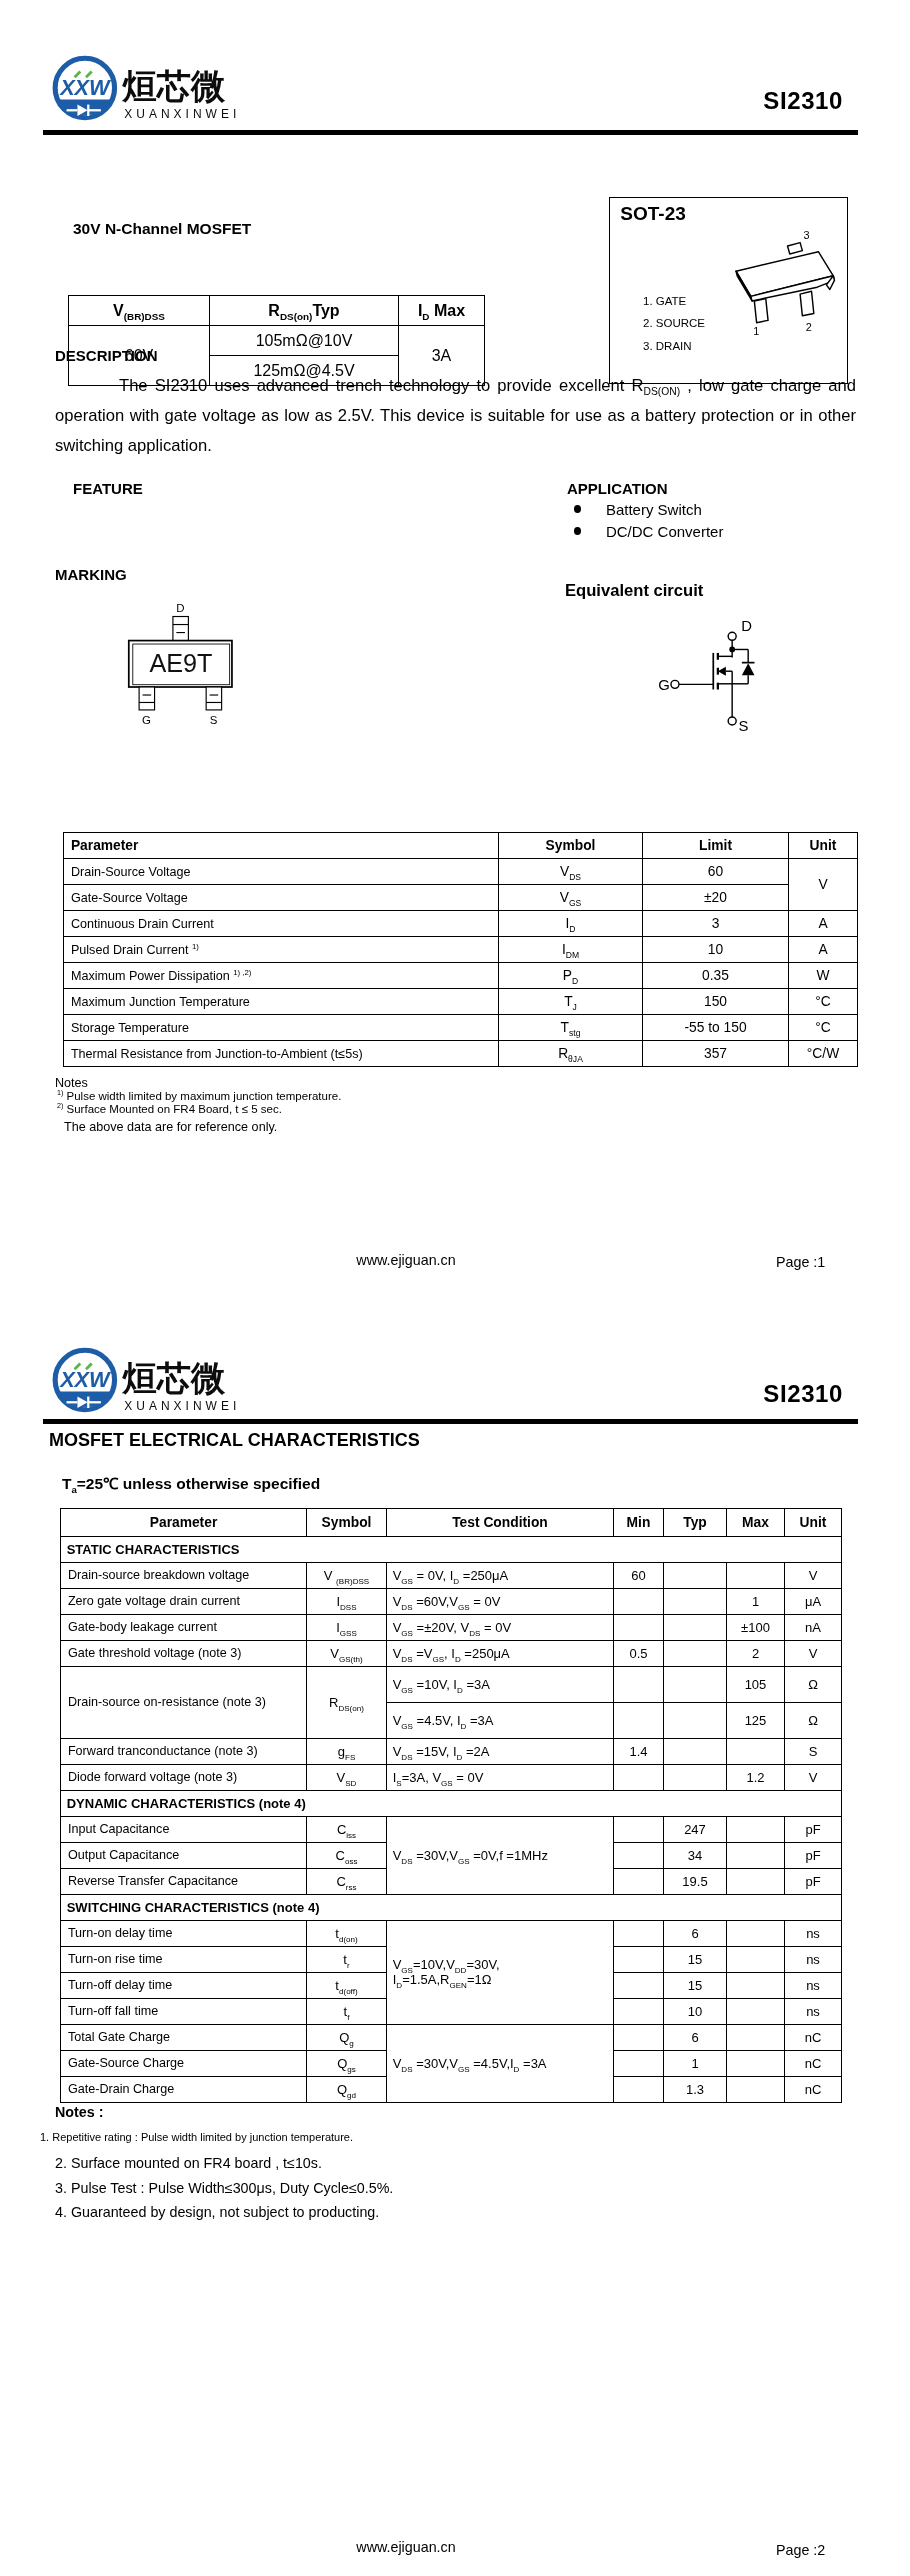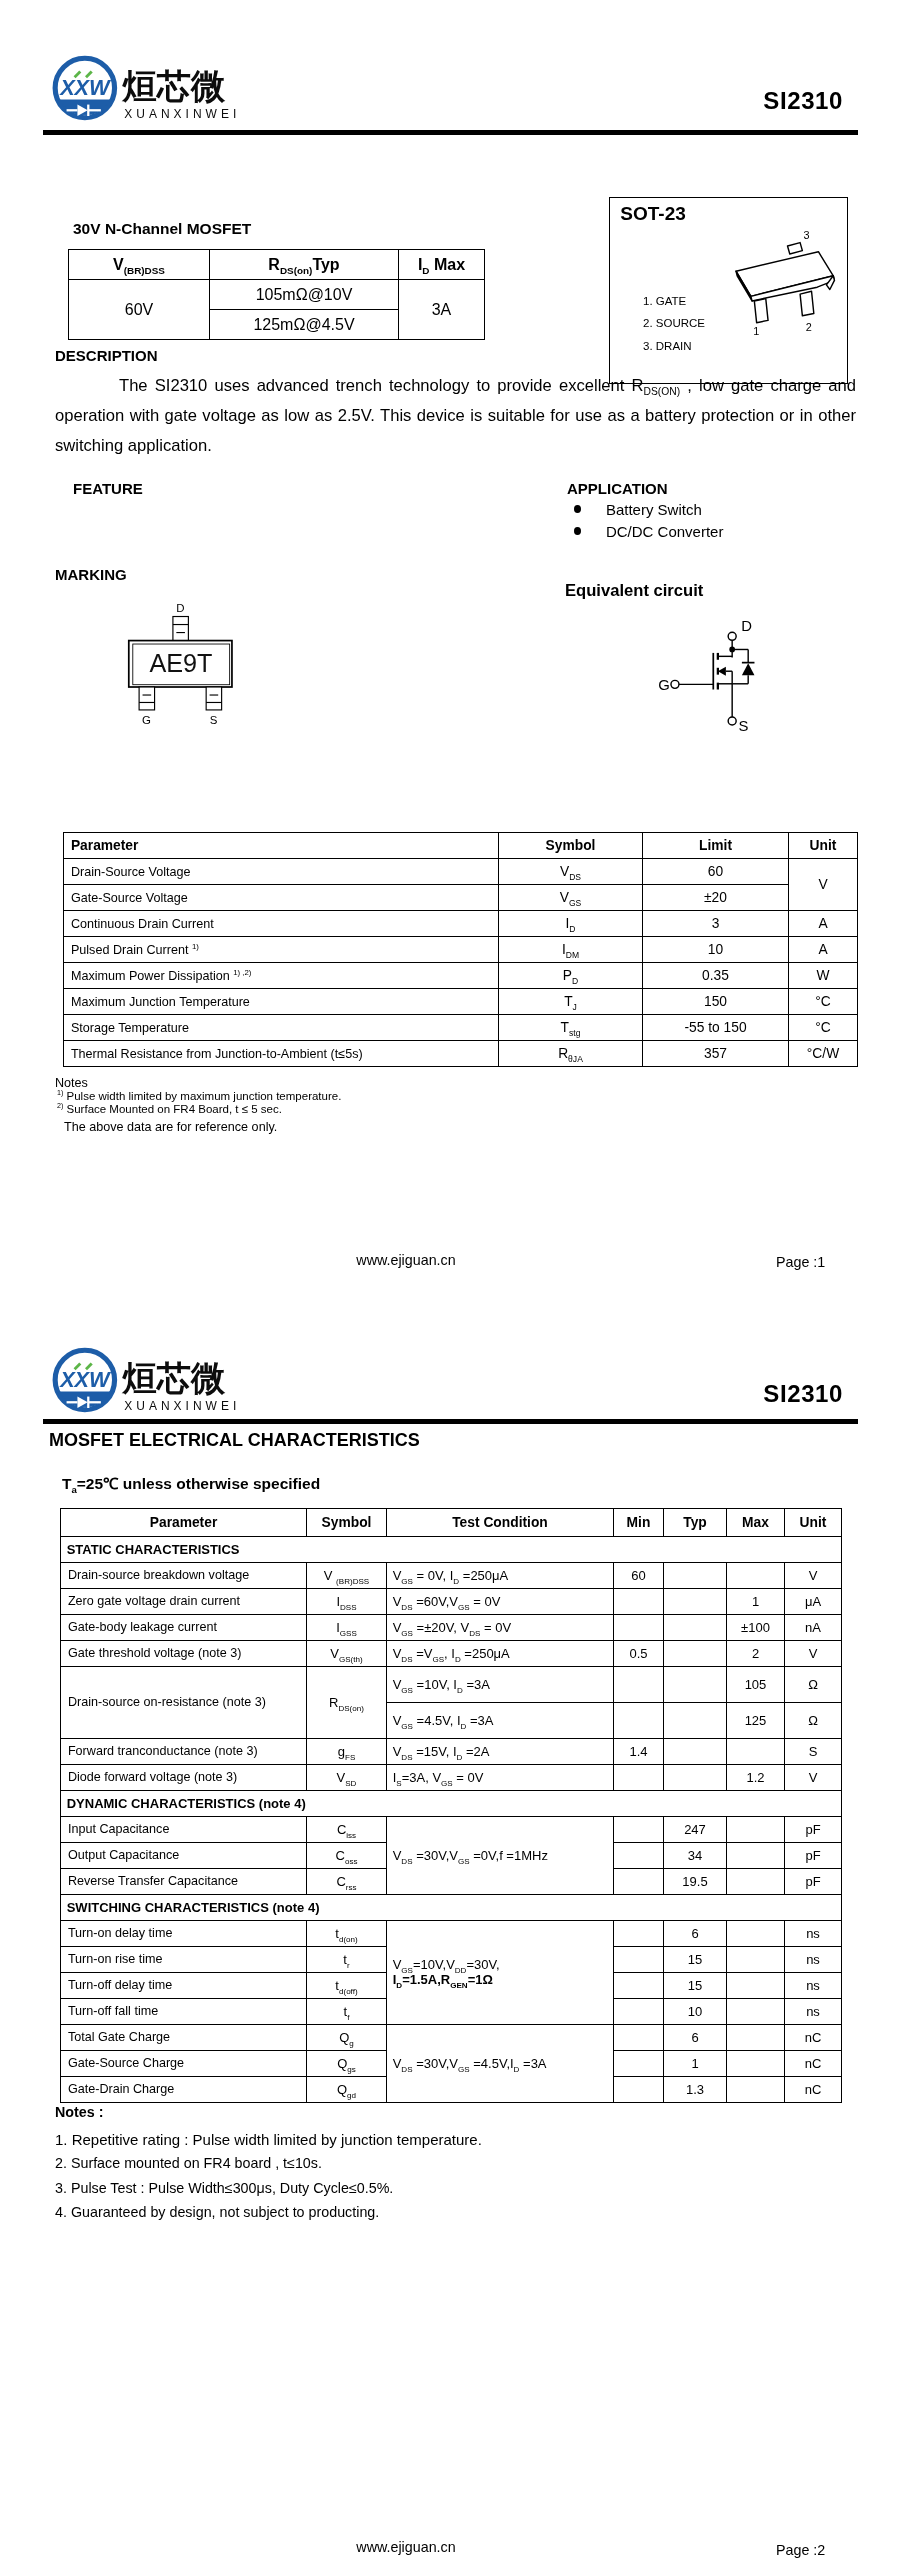--- a/index.html
+++ b/index.html
@@ -12,21 +12,21 @@
   .part-no{font-size:24px;font-weight:700;letter-spacing:0.6px;text-align:right;}
   .doc-title{font-size:19.5px;font-weight:700;text-align:center;letter-spacing:0.6px;}
   .sec-h{font-size:15px;font-weight:700;}
   .bullet-row{display:flex;align-items:center;height:22px;}
   .bullet-dot{width:6.9px;height:8px;border-radius:50%;background:#000;margin-right:25px;flex:0 0 auto;}
   .bullet-text{font-size:15px;}
   
   table.dt{border-collapse:collapse;table-layout:fixed;border:1.7px solid #000;}
   table.dt th,table.dt td{border:1.1px solid #000;text-align:center;vertical-align:middle;padding:0;overflow:hidden;}
   table.dt tr.head th{border-bottom:1.7px solid #000;}
-  .sum-t{font-size:16px;}
+  .sum-t{font-size:16px;margin-top:46px;}
   .sum-t th{font-size:16px;}
   .rat-t{font-size:13.8px;}
   .rat-t td.pl,.elec-t td.pl{text-align:left;padding-left:6.9px;font-size:12.6px;}
   .rat-t th{font-size:13.8px;}
   .rat-t th.pl{text-align:left;padding-left:6.9px;}
   .elec-t{font-size:13px;}
   .elec-t th{font-size:13.8px;}
   .elec-t td.cond{text-align:left;padding-left:5.7px;font-size:13px;}
   .elec-t tr.band td{text-align:left;padding-left:5.7px;font-weight:700;font-size:13px;border-top:1.7px solid #000;border-bottom:1.7px solid #000;}
   sub{font-size:62%;line-height:0;}
@@ -392,21 +392,21 @@
       <td>pF</td>
     </tr>
     <tr class="band" style="height:26px;">
       <td colspan="7">SWITCHING CHARACTERISTICS (note 4)</td>
     </tr>
     <tr style="height:26px;">
       <td class="pl">Turn-on delay time</td>
       <td><span>t</span><sub>d(on)</sub></td>
       <td class="cond" rowspan="4">
         <div><span>V</span><sub>GS</sub><span>=10V,V</span><sub>DD</sub><span>=30V,</span></div>
-        <div style="font-weight:bold;"><span>I</span><sub>D</sub><span>=1.5A,R</span><sub>GEN</sub><span>=1Ω</span></div>
+        <div style=""><span>I</span><sub>D</sub><span>=1.5A,R</span><sub>GEN</sub><span>=1Ω</span></div>
       </td>
       <td></td>
       <td>6</td>
       <td></td>
       <td>ns</td>
     </tr>
     <tr style="height:26px;">
       <td class="pl">Turn-on rise time</td>
       <td><span>t</span><sub>r</sub></td>
       <td></td>
@@ -452,21 +452,21 @@
       <td><span>Q</span><sub>gd</sub></td>
       <td></td>
       <td>1.3</td>
       <td></td>
       <td>nC</td>
     </tr>
   </tbody>
     </table>
 
   <div class="abs b" style="left:55px;top:816px;font-size:14.3px;">Notes :</div>
-  <div class="abs" style="left:55px;top:843px;font-size:15px;">1. Repetitive rating : Pulse width limited by junction temperature.</div>
+  <div class="abs" style="left:40px;top:843px;font-size:11px;">1. Repetitive rating : Pulse width limited by junction temperature.</div>
   <div class="abs" style="left:55px;top:867px;font-size:14.3px;">2. Surface mounted on FR4 board , t≤10s.</div>
   <div class="abs" style="left:55px;top:892px;font-size:14.3px;">3. Pulse Test : Pulse Width≤300μs, Duty Cycle≤0.5%.</div>
   <div class="abs" style="left:55px;top:916px;font-size:14.3px;">4. Guaranteed by design, not subject to producting.</div>
 
   <div class="abs footer-site" style="top:1251px;">www.ejiguan.cn</div>
   <div class="abs footer-page" style="left:776px;top:1254px;">Page :2</div>
 </div>
 
 
 </body></html>

